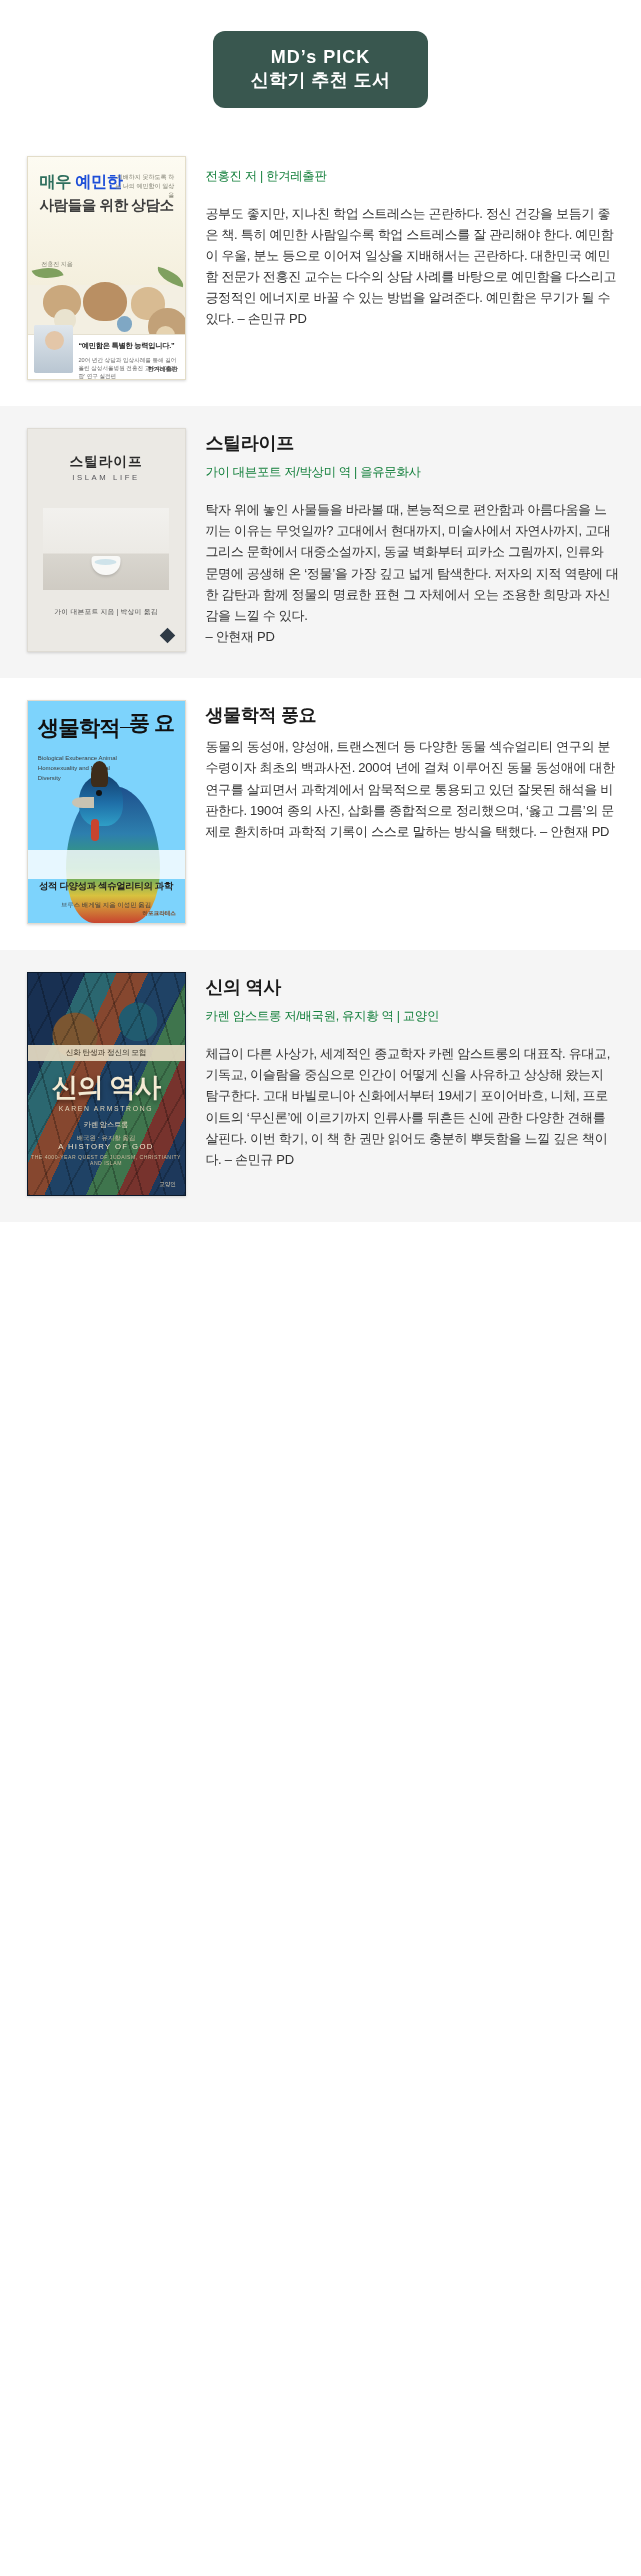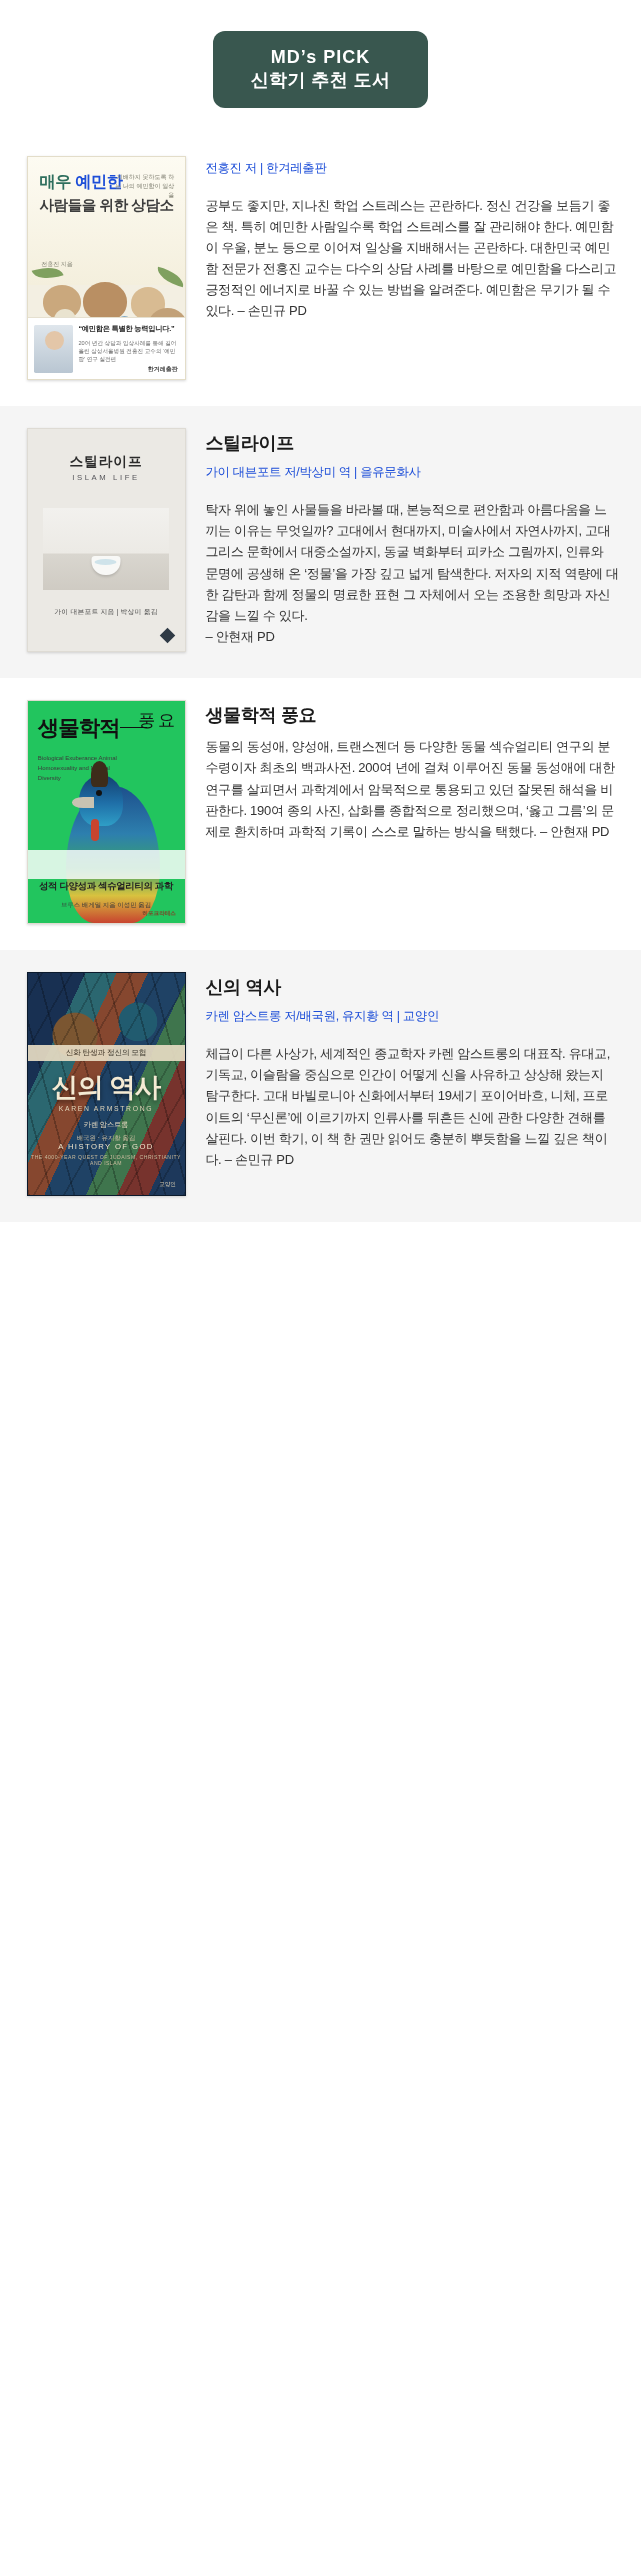--- a/index.html
+++ b/index.html
@@ -79,24 +79,24 @@
   .book-title {
     font-size: 18px;
     font-weight: bold;
     color: #1b1b1b;
     line-height: 1.33;
     letter-spacing: -0.3px;
     margin: 0 0 8.6px 0;
   }
   .book-author {
     font-size: 12.4px;
-    color: #1d4ed8;
+    color: #15803d;
     line-height: 1.45;
     letter-spacing: -0.3px;
-    margin: 0 0 17px 0;
+    margin: 8px 0 17px 0;
   }
   .book-desc {
     font-size: 13px;
     color: #333333;
     line-height: 1.62;
     letter-spacing: -0.3px;
     margin: 0;
     white-space: pre-line;
   }
 
@@ -164,21 +164,21 @@
     position: absolute;
     width: 29px; height: 13.7px;
     background: #7fa05f;
     border-radius: 0 100% 0 100%;
   }
   .c1 .l1 { left: 5.1px; top: 109px; transform: rotate(-18deg); }
   .c1 .l2 { left: 128px; top: 113px; transform: rotate(14deg); }
   .c1 .c1-band {
     position: absolute;
     left: 0; right: 0; bottom: 0;
-    height: 62px;
+    height: 45px;
     background: #ffffff;
     border-top: 0.9px solid #e5e0d0;
     padding: 6px 6.8px 5.1px 51px;
   }
   .c1 .c1-photo {
     position: absolute;
     left: 6.8px; bottom: 6.8px;
     width: 39px; height: 48px;
     background: linear-gradient(#dfe6ec, #b9c6d2);
     border-radius: 1.7px;
@@ -270,42 +270,42 @@
   .c2 .mark {
     position: absolute;
     right: 12px; bottom: 10.3px;
     width: 11px; height: 11px;
     background: #2f3a45;
     transform: rotate(45deg);
   }
 
   
   .c3 {
-    background: #22c55e;
+    background: #7dd3fc;
     border: 0.9px solid #e0dbd0;
   }
   .c3 .t1 {
     position: absolute;
     top: 12px; left: 10.3px;
     font-size: 21.4px;
     font-weight: bold;
     color: #111;
     letter-spacing: -0.9px;
   }
   .c3 .rule {
     position: absolute;
     top: 26px; left: 92px; right: 38px;
     height: 0.9px;
     background: #111;
   }
   .c3 .t2 {
     position: absolute;
     top: 10.3px; right: 10.3px;
-    font-size: 17px;
-    font-weight: normal;
+    font-size: 21px;
+    font-weight: bold;
     color: #111;
     line-height: 1.0;
     text-align: center;
     letter-spacing: -0.9px;
   }
   .c3 .en {
     position: absolute;
     top: 53px; left: 10.3px;
     width: 82px;
     font-size: 6px;

